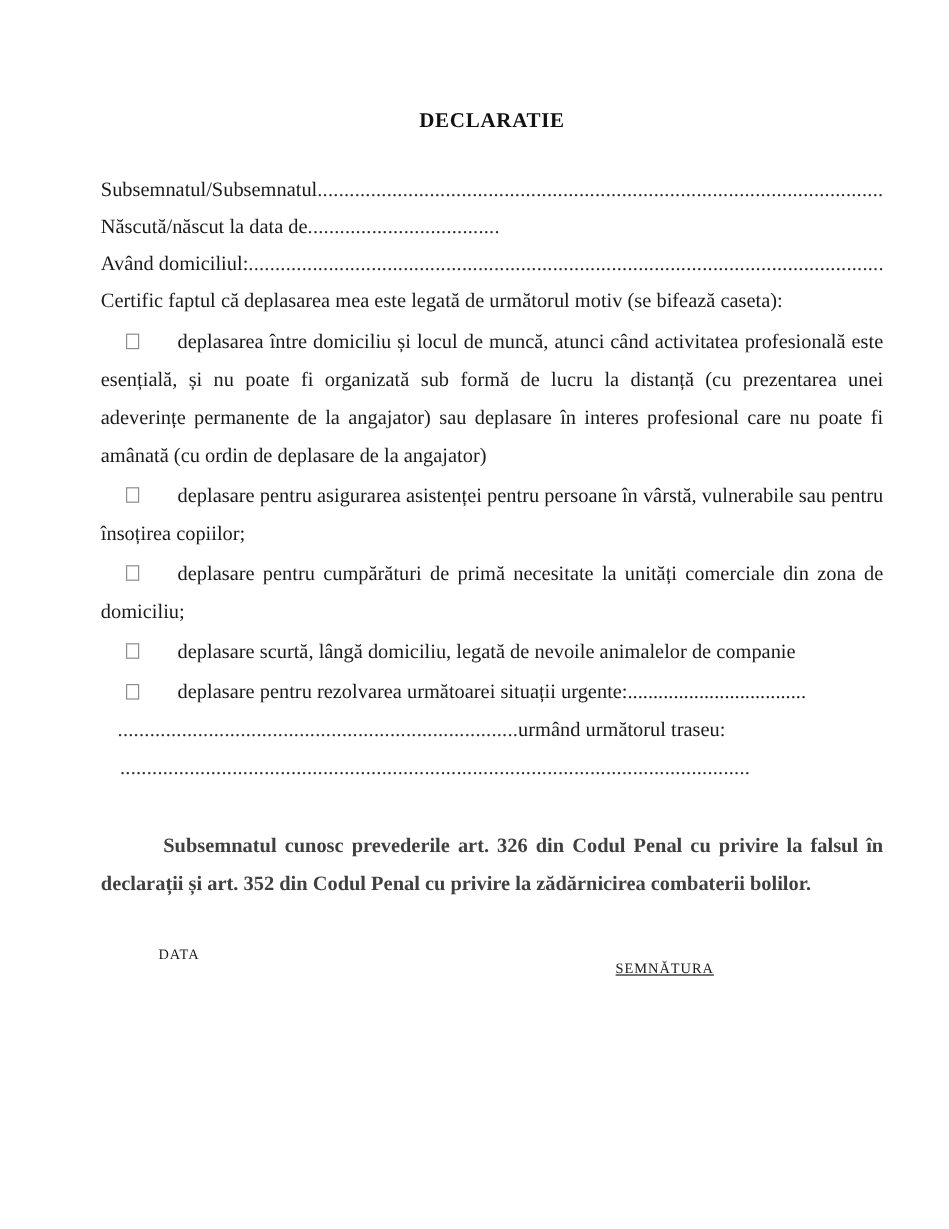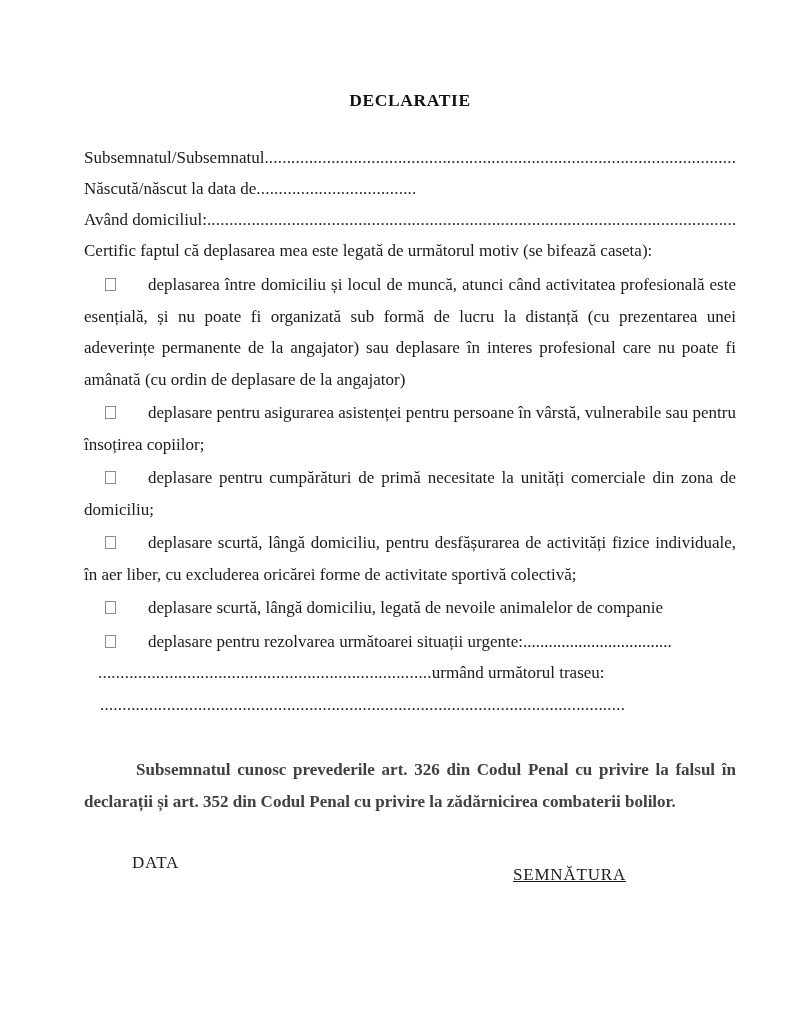--- a/index.html
+++ b/index.html
@@ -134,21 +134,21 @@
     text-justify: inter-word;
     text-indent: 52px;
     color: #404040;
   }
 
   
   .footer {
     position: relative;
     margin-top: 36px;
     height: 40px;
-    font-size: 17px;
+    font-size: 12px;
     letter-spacing: 0.8px;
     color: #1a1a1a;
   }
   .footer .data-label {
     position: absolute;
     left: 48px;
     top: 0;
   }
   .footer .sign-label {
     position: absolute;
@@ -190,23 +190,20 @@
 
 
       <p class="item">
         <span class="cb"></span><span class="item-text">deplasare pentru asigurarea asistenței pentru persoane în vârstă, vulnerabile sau pentru însoțirea copiilor;</span>
       </p>
 
       <p class="item">
         <span class="cb"></span><span class="item-text">deplasare pentru cumpărături de primă necesitate la unități comerciale din zona de domiciliu;</span>
       </p>
 
-      <p class="item">
-        <span class="cb"></span><span class="item-text">deplasare scurtă, lângă domiciliu, pentru desfășurarea de activități fizice individuale, în aer liber, cu excluderea oricărei forme de activitate sportivă colectivă;</span>
-      </p>
 
       <p class="item single">
         <span class="cb"></span><span class="item-text">deplasare scurtă, lângă domiciliu, legată de nevoile animalelor de companie</span>
       </p>
 
       <p class="item single last-of-block">
         <span class="cb"></span><span class="item-text">deplasare pentru rezolvarea următoarei situații urgente:...................................</span>
       </p>
     </div>
 

